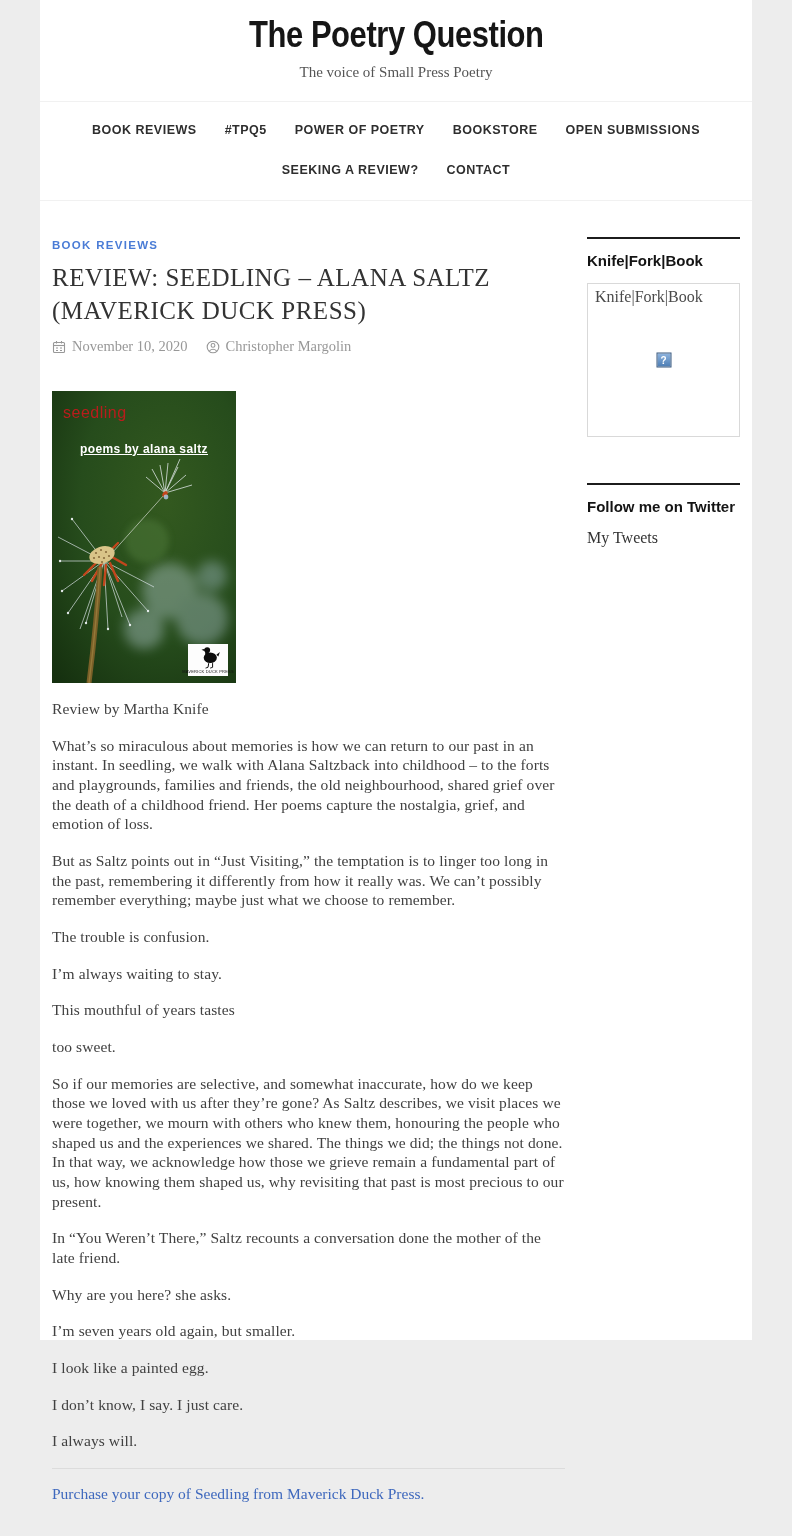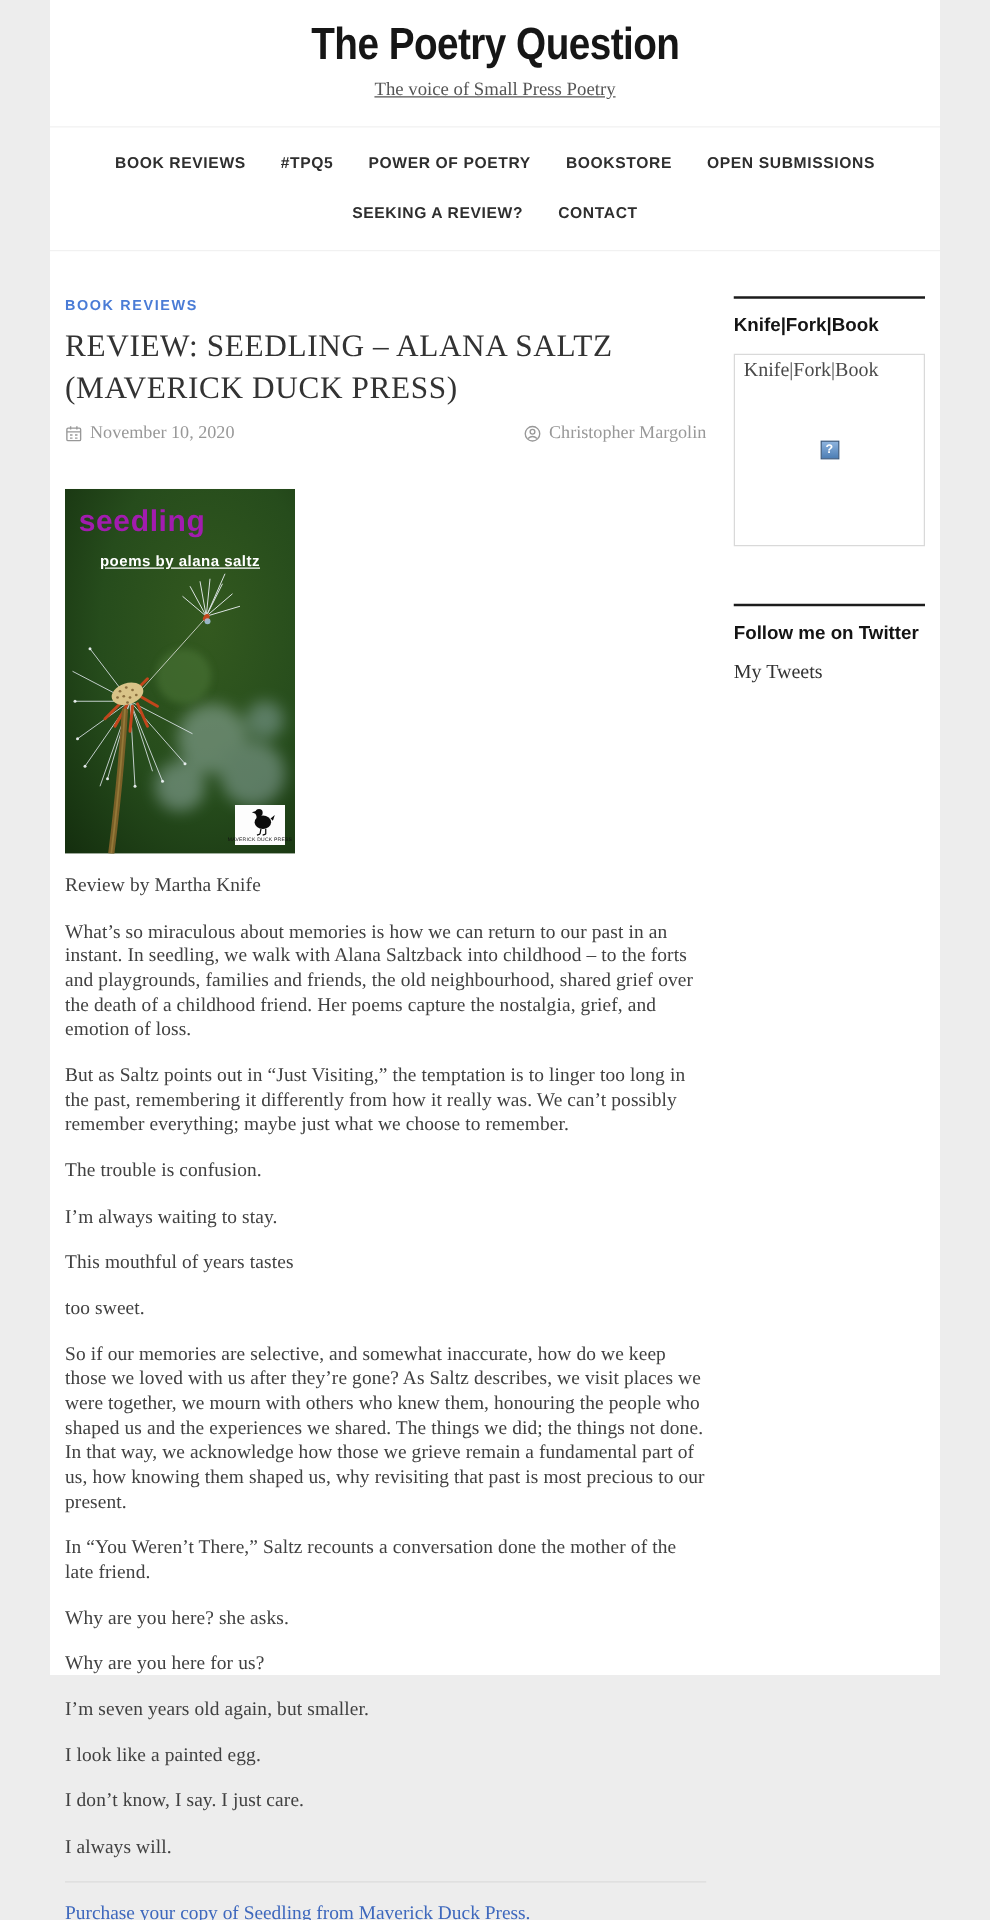--- a/index.html
+++ b/index.html
@@ -7,21 +7,21 @@
   body { background: #ededed; font-family: "Liberation Serif", serif; }
   .card { width: 712px; height: 1340px; margin: 0 auto; background: #ffffff; }
 
   
   .site-header { text-align: center; padding: 14px 0 20px; }
   .site-title {
     font-family: "Liberation Sans", sans-serif; font-weight: bold;
     font-size: 36px; color: #161616; letter-spacing: -0.5px;
     display: inline-block; transform: scaleX(.86); transform-origin: center;
   }
-  .tagline { font-size: 15px; color: #555; margin-top: 8px; text-decoration: underline; }
+  .tagline { font-size: 15px; color: #555; margin-top: 8px; }
 
   
   .nav { border-top: 1px solid #f1f1f1; border-bottom: 1px solid #f1f1f1; padding: 8px 0 10px; }
   .nav-row {
     display: flex; justify-content: center; align-items: center; gap: 28px;
     height: 40px; font-family: "Liberation Sans", sans-serif;
     font-size: 12.5px; font-weight: bold; letter-spacing: .5px; color: #2e2e2e;
   }
   .nav-item { cursor: pointer; white-space: nowrap; }
 
@@ -30,30 +30,30 @@
   .main { width: 513px; }
   .sidebar { width: 153px; }
 
   
   .category {
     display: inline-block; margin-top: 12px;
     font-family: "Liberation Sans", sans-serif; font-weight: bold;
     font-size: 11.5px; letter-spacing: 1.3px; color: #4a7cd6;
   }
   .post-title { font-weight: normal; font-size: 25px; line-height: 1.3; color: #333; letter-spacing: .5px; margin: 9px 0 11px; }
-  .meta { display: flex; align-items: center; gap: 18px; color: #989898; font-size: 14.5px; justify-content: space-between; }
+  .meta { display: flex; align-items: center; gap: 18px; color: #989898; font-size: 14.5px; }
   .meta-item { display: flex; align-items: center; gap: 6px; }
   .meta-item svg { display: block; }
 
   
   .cover { position: relative; width: 184px; height: 292px; margin: 36px 0 16px; overflow: hidden; }
   .cover svg.bg { position: absolute; inset: 0; }
   .cover-title {
-    position: absolute; left: 11px; top: 13px; color: #a21caf;
-    font-family: "Liberation Sans", sans-serif; font-weight: bold; font-size: 24px; letter-spacing: .5px;
+    position: absolute; left: 11px; top: 13px; color: #b91c1c;
+    font-family: "Liberation Sans", sans-serif; font-weight: normal; font-size: 16px; letter-spacing: .5px;
   }
   .cover-sub {
     position: absolute; left: 0; right: 0; top: 51px; text-align: center; color: #fff;
     font-family: "Liberation Sans", sans-serif; font-weight: bold; font-size: 12px; letter-spacing: .4px; text-decoration: underline;
   }
   .duck-box {
     position: absolute; right: 8px; bottom: 7px; width: 40px; height: 32px;
     background: #fdfdfd; display: flex; flex-direction: column; align-items: center; justify-content: flex-start;
   }
   .duck-box svg { display: block; margin-top: 1px; }
@@ -253,21 +253,20 @@
         <p>Review by Martha Knife</p>
         <p>What’s so miraculous about memories is how we can return to our past in an instant. In seedling, we walk with Alana Saltzback into childhood – to the forts and playgrounds, families and friends, the old neighbourhood, shared grief over the death of a childhood friend. Her poems capture the nostalgia, grief, and emotion of loss.</p>
         <p>But as Saltz points out in “Just Visiting,” the temptation is to linger too long in the past, remembering it differently from how it really was. We can’t possibly remember everything; maybe just what we choose to remember.</p>
         <p>The trouble is confusion.</p>
         <p>I’m always waiting to stay.</p>
         <p>This mouthful of years tastes</p>
         <p>too sweet.</p>
         <p>So if our memories are selective, and somewhat inaccurate, how do we keep those we loved with us after they’re gone? As Saltz describes, we visit places we were together, we mourn with others who knew them, honouring the people who shaped us and the experiences we shared. The things we did; the things not done. In that way, we acknowledge how those we grieve remain a fundamental part of us, how knowing them shaped us, why revisiting that past is most precious to our present.</p>
         <p>In “You Weren’t There,” Saltz recounts a conversation done the mother of the late friend.</p>
         <p>Why are you here? she asks.</p>
-        <p>Why are you here for us?</p>
         <p>I’m seven years old again, but smaller.</p>
         <p>I look like a painted egg.</p>
         <p>I don’t know, I say. I just care.</p>
         <p>I always will.</p>
       </div>
 
       <hr class="sep">
       <a class="purchase">Purchase your copy of Seedling from Maverick Duck Press.</a>
       
     </main>

